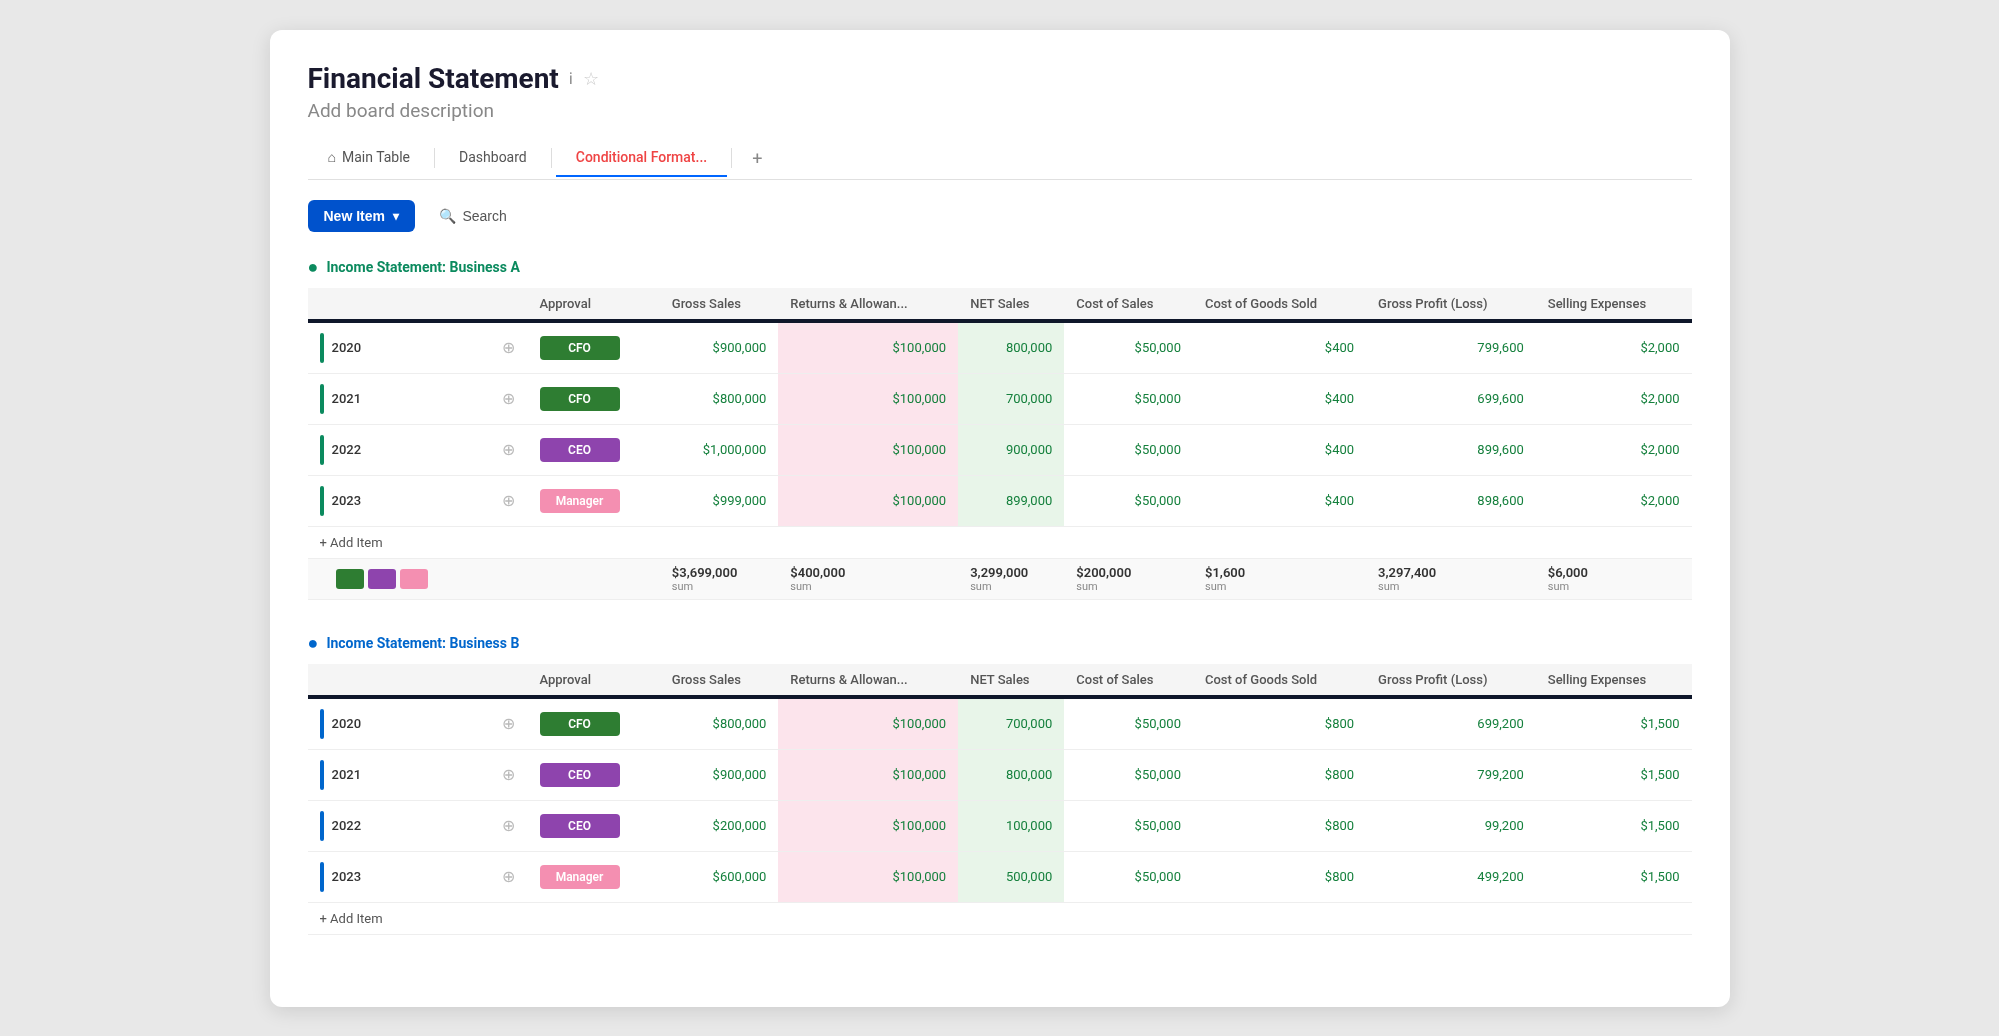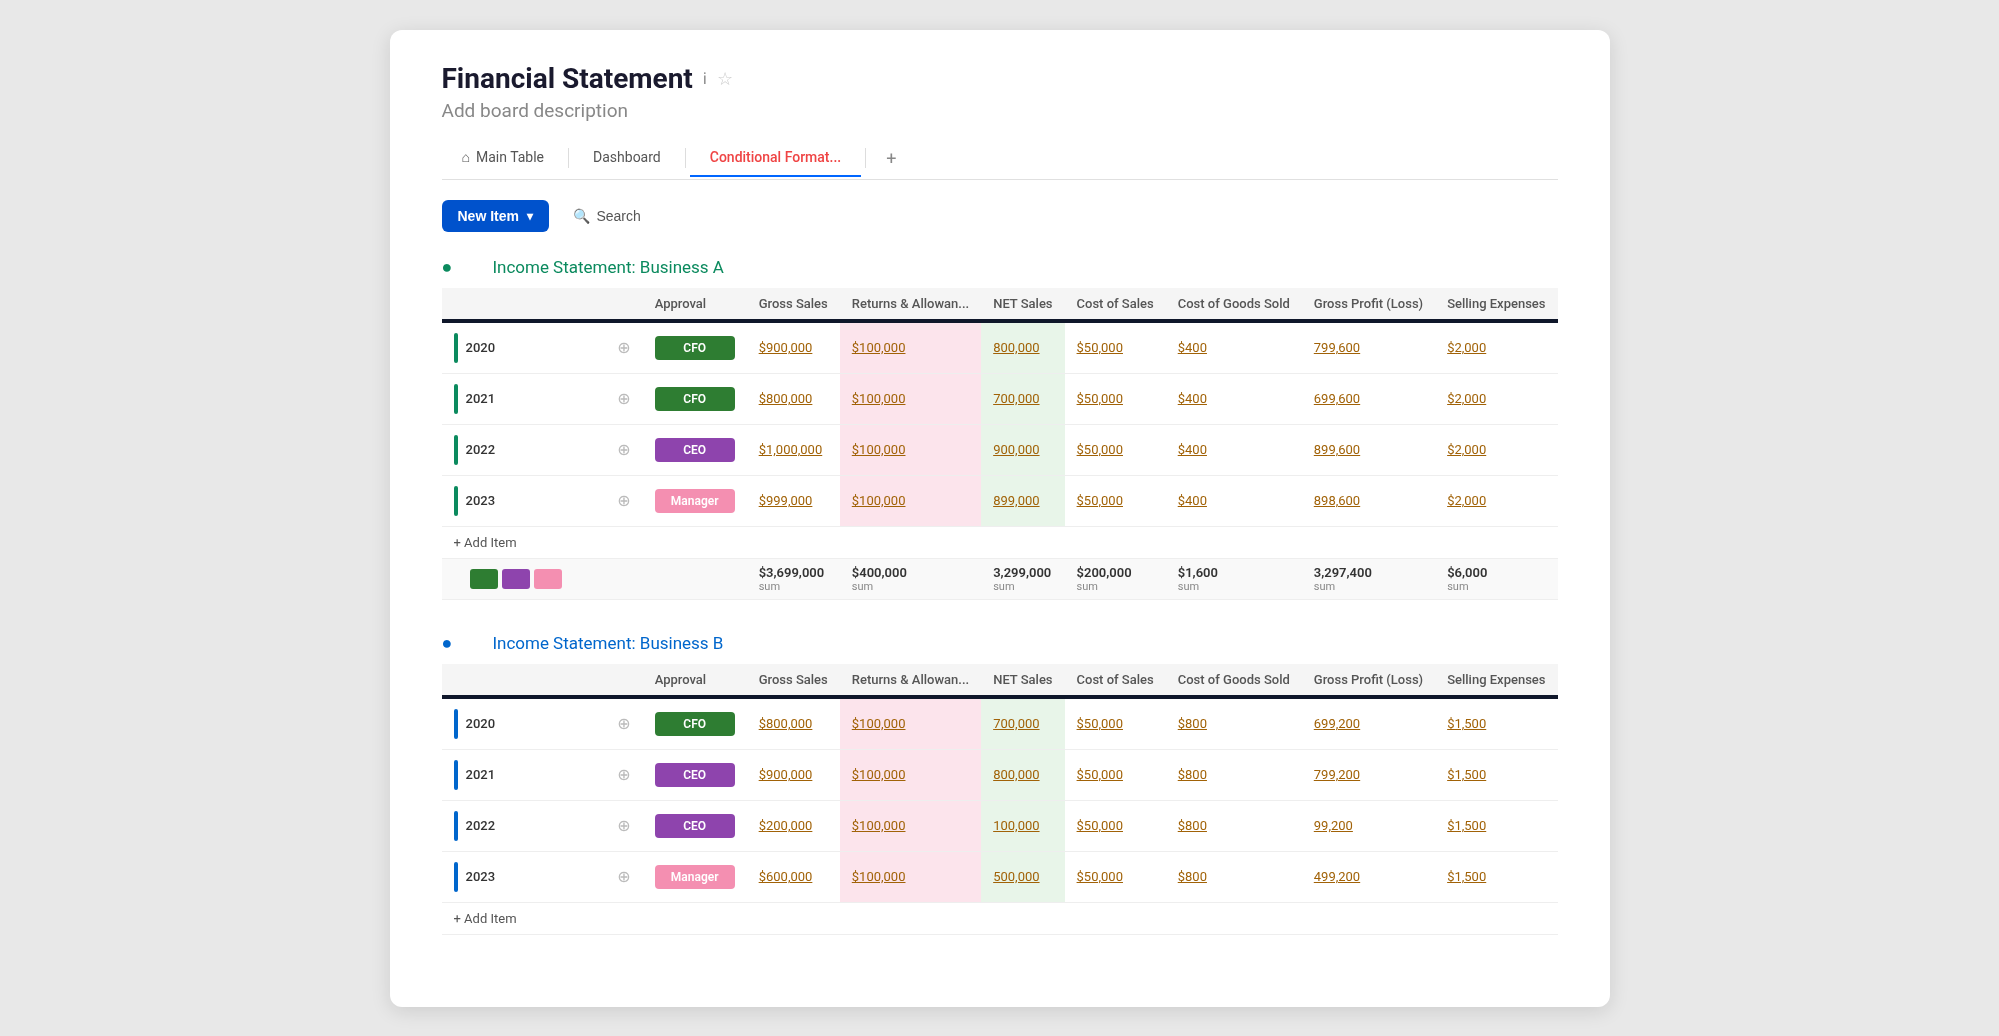--- a/index.html
+++ b/index.html
@@ -9,23 +9,23 @@
       display: flex;
       justify-content: center;
       align-items: center;
       min-height: 100vh;
       padding: 20px;
     }
     .app-container {
       background: #fff;
       border-radius: 12px;
       box-shadow: 0 4px 20px rgba(0,0,0,0.12);
-      width: 1220px;
+      width: 1460px;
       min-height: 820px;
-      padding: 32px 52px 40px;
+      padding: 32px 38px 40px;
       overflow: hidden;
     }
     .page-title-row {
       display: flex;
       align-items: center;
       gap: 10px;
       margin-bottom: 4px;
     }
     .page-title {
       font-size: 28px;
@@ -128,24 +128,23 @@
       gap: 8px;
       margin-bottom: 10px;
     }
     .group-toggle {
       color: #0b8a5e;
       font-size: 18px;
       cursor: pointer;
     }
     .group-toggle.blue { color: #0066cc; }
     .group-title {
-      font-size: 17px;
-      font-weight: 400;
+      font-size: 14px;
+      font-weight: 700;
       color: #0b8a5e;
-      margin-left: 32px;
     }
     .group-title.blue { color: #0066cc; }
     
     .data-table {
       width: 100%;
       border-collapse: collapse;
       font-size: 13px;
     }
     .data-table thead tr {
       background: #f5f5f5;
@@ -200,23 +199,22 @@
       font-weight: 600;
       color: #fff;
       text-align: center;
       min-width: 80px;
     }
     .approval-badge.cfo { background: #2e7d32; }
     .approval-badge.ceo { background: #8e44ad; }
     .approval-badge.manager { background: #f48fb1; color: #fff; }
     .num-cell {
       padding: 8px 12px;
-      text-align: left;
-      color: #a16207;
-      text-decoration: underline;
+      text-align: right;
+      color: #15803d;
     }
     .num-cell.pink-bg { background: #fce4ec; }
     .num-cell.green-bg { background: #e8f5e9; }
     .add-item-row td {
       padding: 8px 12px;
       color: #555;
       font-size: 13px;
       cursor: pointer;
     }
     

